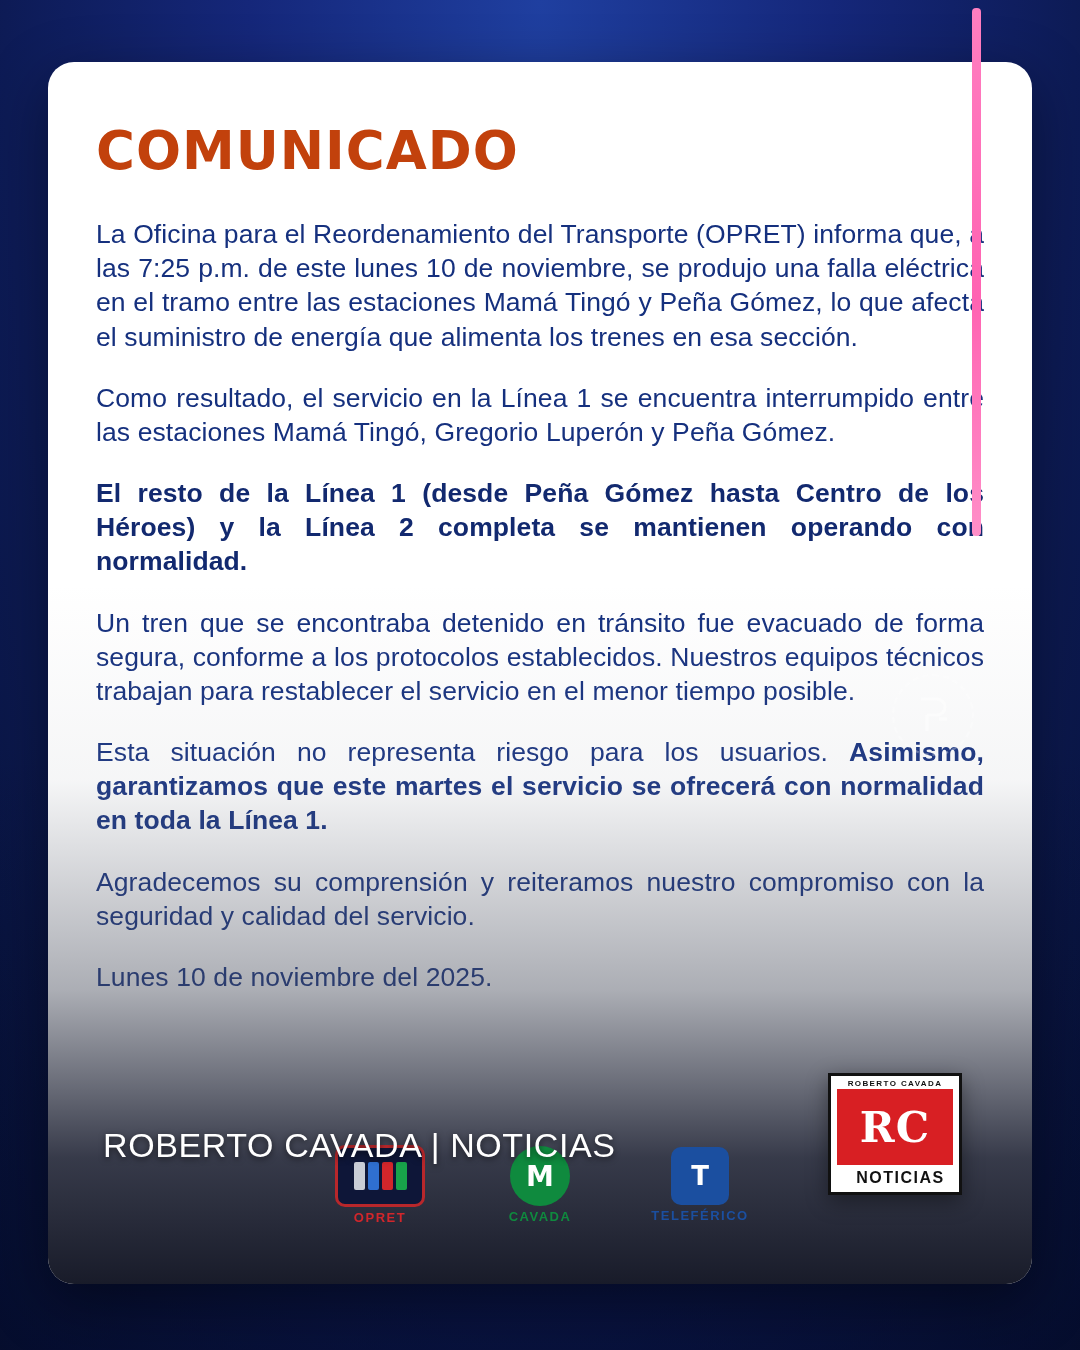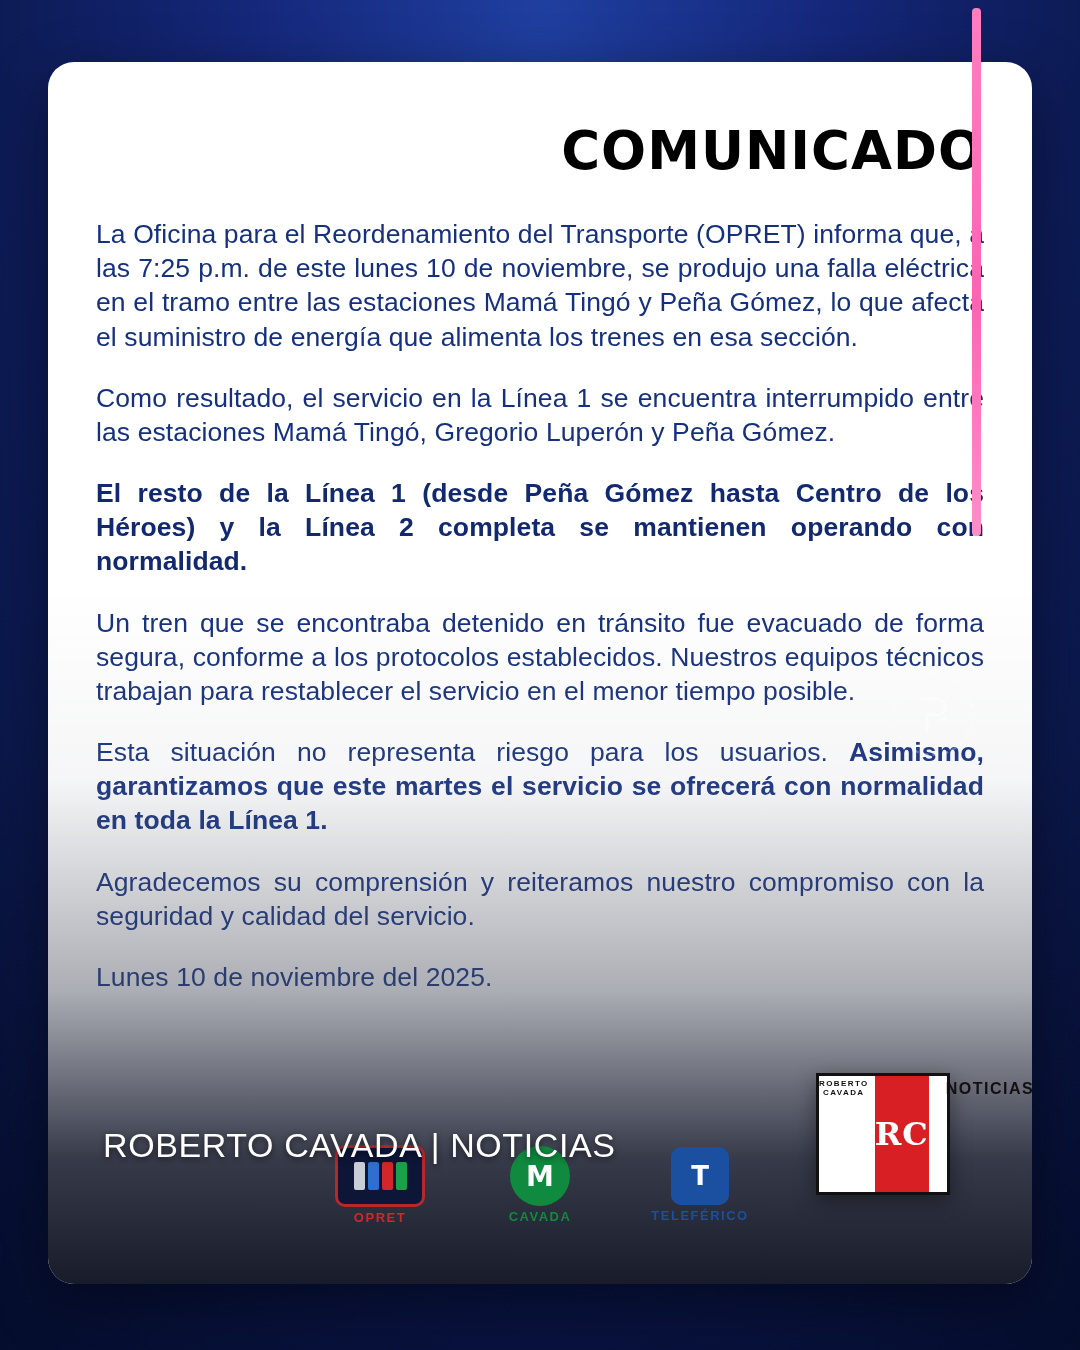--- a/index.html
+++ b/index.html
@@ -73,22 +73,22 @@
     z-index: 4;
   }
 
   .card-inner {
     position: relative;
     z-index: 2;
     padding: 46px 48px 0 48px;
   }
 
   .title {
-    text-align: right;
-    color: #000000;
+    text-align: left;
+    color: #c2410c;
     font-size: 53px;
     font-weight: bold;
     letter-spacing: 1px;
     margin: 12px 0 36px 0;
     font-family: "DejaVu Sans", sans-serif;
   }
 
   .body-text p {
     color: #15307e;
     font-size: 26.5px;
@@ -178,46 +178,47 @@
     border-radius: 10px;
     background: #1b4fa0;
     display: flex; align-items: center; justify-content: center;
     color: #fff; font-weight: bold; font-size: 26px;
     font-family: "DejaVu Sans", sans-serif;
   }
 
   
   .rc-logo {
     position: absolute;
-    right: 130px;
+    right: 118px;
     bottom: 155px;
     width: 128px;
     height: 116px;
     background: #ffffff;
     border: 3px solid #111;
     z-index: 8;
     display: flex;
+    flex-direction: column;
     align-items: stretch;
     box-shadow: 0 6px 20px rgba(0,0,0,0.4);
   }
   .rc-top {
     font-size: 8px;
     letter-spacing: 1.4px;
     text-align: center;
     color: #111;
     padding: 3px 0 1px 0;
     font-weight: bold;
   }
   .rc-mid {
     flex: 1;
     background: #d81f23;
     margin: 0 6px;
     display: flex; align-items: center; justify-content: center;
     color: #fff;
-    font-size: 32px;
+    font-size: 42px;
     font-weight: bold;
     letter-spacing: 1px;
     font-family: "DejaVu Serif", serif;
   }
   .rc-bottom {
     text-align: center;
     font-size: 16px;
     font-weight: bold;
     letter-spacing: 1.5px;
     color: #111;

